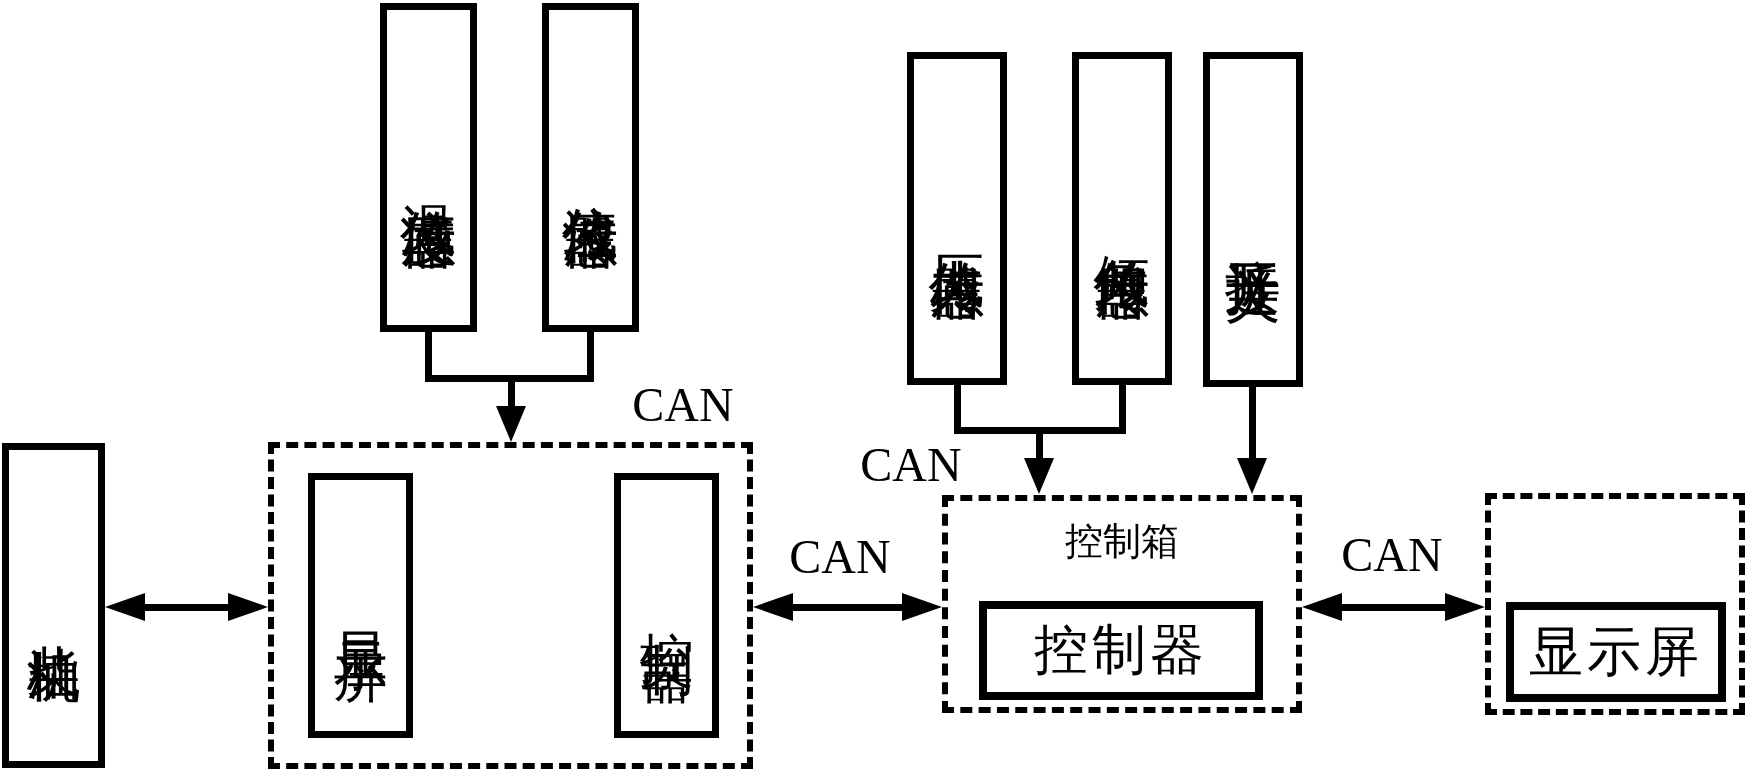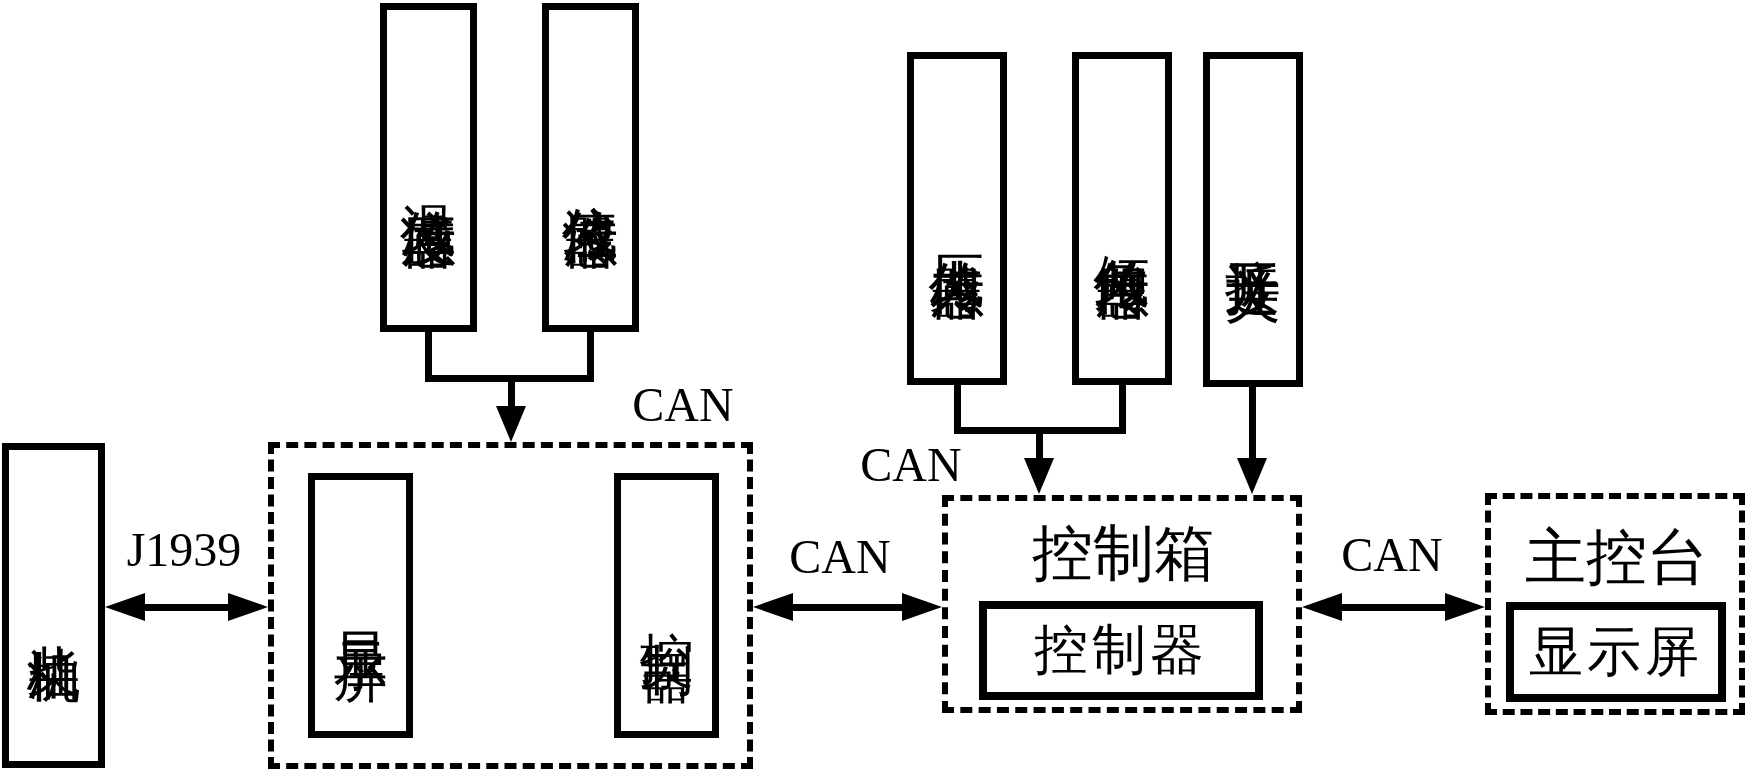--- a/index.html
+++ b/index.html
@@ -37,21 +37,21 @@
     font-size: 56px;
     letter-spacing: 3px;
     white-space: nowrap;
   }
   .vtext.small3 { font-size: 54px; letter-spacing: 11px; }
   .vtext.diesel { font-size: 54px; letter-spacing: 3px; }
   
   .hlabel {
     position: absolute;
     text-align: center;
-    font-size: 61px;
+    font-size: 38px;
     line-height: 1.05;
     white-space: nowrap;
   }
   .latin {
     position: absolute;
     text-align: center;
     font-size: 48px;
     line-height: 1.0;
     white-space: nowrap;
   }
@@ -121,26 +121,24 @@
     <span class="vtext small3">控制器</span>
   </div>
 
   <div class="dashed" style="left:942px; top:495px; width:360px; height:218px;"></div>
   <div class="hlabel" style="left:1032px; top:522px; width:180px;">控制箱</div>
   <div class="inner-hbox" style="left:979px; top:601px; width:284px; height:99px;">
     <span>控制器</span>
   </div>
 
   <div class="dashed" style="left:1485px; top:493px; width:260px; height:222px;"></div>
-  <div class="hlabel" style="left:1525px; top:526px; width:180px;">主控台</div>
   <div class="inner-hbox" style="left:1506px; top:602px; width:220px; height:100px;">
     <span>显示屏</span>
   </div>
 
-  <div class="latin" style="left:104px; top:526px; width:160px;">J1939</div>
   <div class="latin" style="left:620px; top:381px; width:126px;">CAN</div>
   <div class="latin" style="left:777px; top:533px; width:126px;">CAN</div>
   <div class="latin" style="left:848px; top:441px; width:126px;">CAN</div>
   <div class="latin" style="left:1329px; top:531px; width:126px;">CAN</div>
 
   <div class="line" style="left:425px; top:332px; width:7px; height:50px;"></div>
   <div class="line" style="left:587px; top:332px; width:7px; height:50px;"></div>
   <div class="line" style="left:425px; top:375px; width:169px; height:7px;"></div>
   <div class="varrow" style="left:496px; top:380px; width:30px; height:62px;">
     <div class="shaft"></div>

